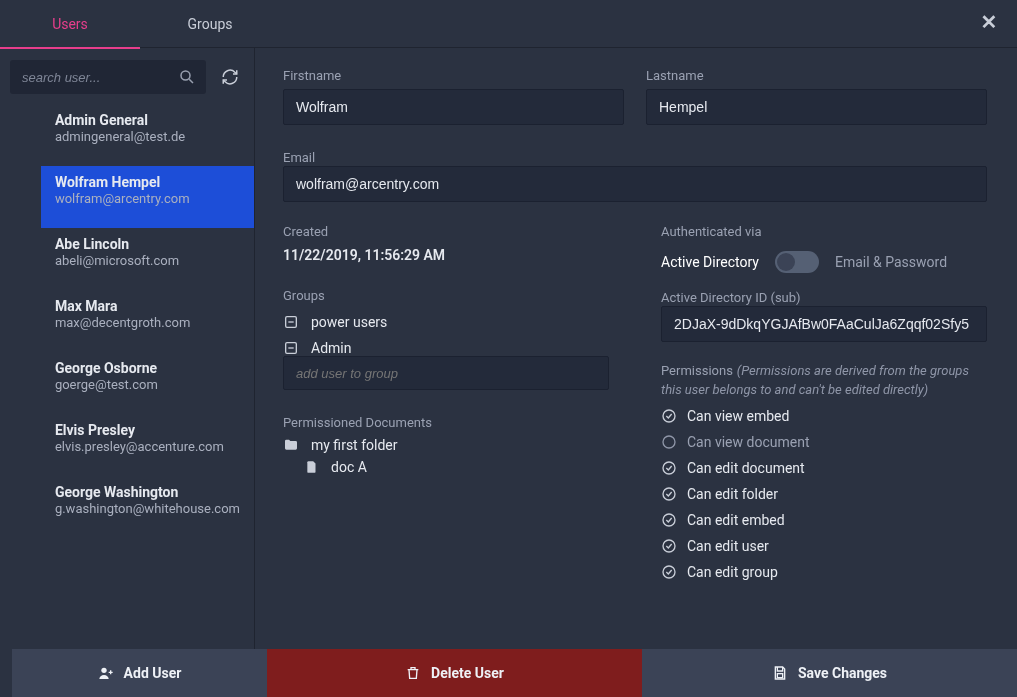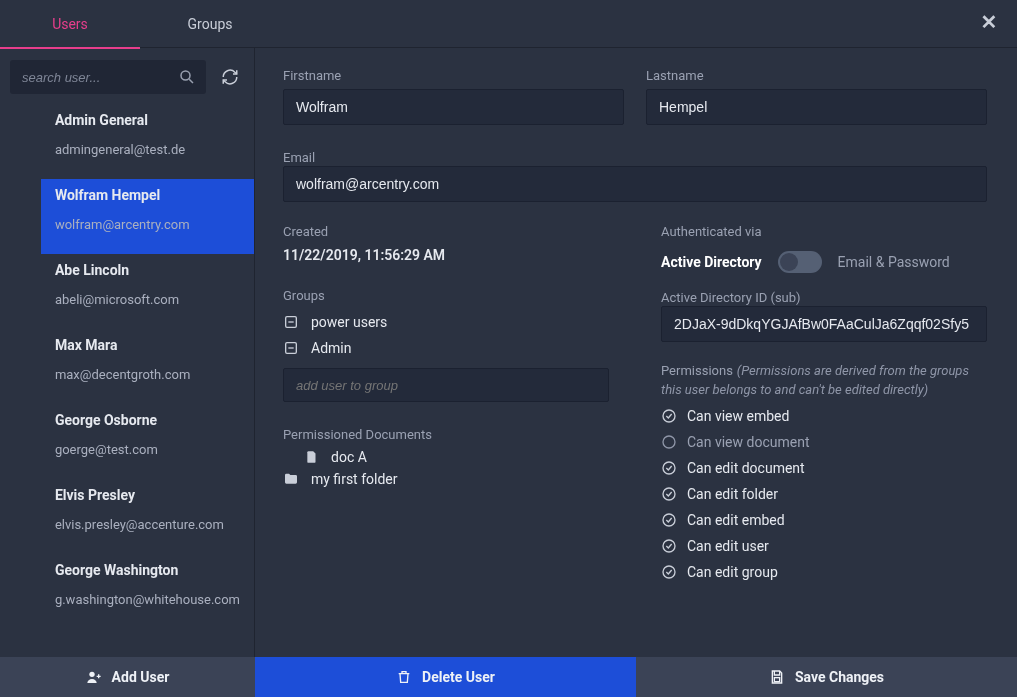--- a/index.html
+++ b/index.html
@@ -16,49 +16,49 @@
   .sidebar { width:255px; background:#2b3241; display:flex; flex-direction:column; border-right:1px solid #1f2430;align-items:flex-end; }
   .searchrow { display:flex; align-items:center; gap:10px; padding:12px 10px 10px 10px; }
   .searchwrap { flex:1; position:relative; background:#202635; border-radius:3px; height:34px; }
   .searchwrap input { width:100%; height:34px; background:transparent; border:none; outline:none; color:#c9ced8; padding:0 36px 0 12px; font-style:italic; font-size:13px; }
   .searchwrap input::placeholder { color:#7f8697; font-style:italic; }
   .search-icon { position:absolute; right:10px; top:8px; width:18px; height:18px; color:#99a0b0; }
   .refresh { width:28px; height:28px; display:flex; align-items:center; justify-content:center; color:#c9ced8; cursor:pointer; }
   .userlist { flex:1; overflow:auto; }
   .user-item { padding:8px 14px 22px 14px; cursor:pointer; }
   .user-item .name { color:#e6e9ef; font-weight:700; font-size:14px; }
-  .user-item .email { color:#aab0bf; font-size:13px; margin-top:14px; }
+  .user-item .email { color:#aab0bf; font-size:13px; margin-top:1px; }
   .user-item.selected { background:#1d4ed8; }
   
   .detail { flex:1; padding:20px 30px 11px 28px; overflow:auto; }
   .row2 { display:flex; gap:22px; }
   .col { flex:1; display:flex; flex-direction:column; }
   .label { color:#9aa1b2; font-size:13px; margin-bottom:6px; }
   .tinput { background:#232a3a; border:1px solid #1b2130; color:#e6e9ef; height:36px; border-radius:2px; padding:0 12px; font-size:14px; outline:none; width:100%; }
   .block { margin-top:22px; }
   .created-val { color:#e6e9ef; font-weight:600; font-size:14px; margin-top:2px; }
   .group-line { display:flex; align-items:center; gap:12px; margin-top:10px; color:#e6e9ef; font-size:14px; }
   .group-line svg { flex:0 0 auto; }
-  .addgroup input { width:100%; max-width:340px; background:#232a3a; border:1px solid #1b2130; color:#c9ced8; height:34px; border-radius:2px; padding:0 12px; font-size:13px; font-style:italic; outline:none; margin-top:12px; }
+  .addgroup input { width:100%; max-width:340px; background:#232a3a; border:1px solid #1b2130; color:#c9ced8; height:34px; border-radius:2px; padding:0 12px; font-size:13px; font-style:italic; outline:none; }
   .docs { margin-top:22px; }
   .doc-line { display:flex; align-items:center; gap:12px; margin-top:6px; color:#e6e9ef; font-size:14px; }
   .doc-line.sub { padding-left:22px; }
   .auth-row { display:flex; align-items:center; gap:16px; margin-top:6px; }
   .auth-opt { color:#9aa1b2; font-size:14px; }
-  .auth-opt.on { color:#ffffff; font-weight:700; }
+  .auth-opt.on { color:#ffffff; font-weight:400; }
   .toggle { width:44px; height:22px; background:#556074; border-radius:11px; position:relative; cursor:pointer; }
   .toggle .knob { position:absolute; top:2px; left:2px; width:18px; height:18px; background:#3b4356; border-radius:50%; }
   .permnote { color:#8f96a8; font-style:italic; font-size:13px; }
   .perm-item { display:flex; align-items:center; gap:10px; margin-top:10px; color:#e6e9ef; font-size:14px; }
   .perm-item svg { flex:0 0 auto; }
   
-  .footer { display:flex; height:40px; }
+  .footer { display:flex; height:48px;padding-left:12px; }
   .fbtn { flex:0 0 auto; display:flex; align-items:center; justify-content:center; gap:10px; color:#eef1f6; font-weight:700; font-size:14px; cursor:pointer; }
   .fbtn.add { width:255px; background:#3b4356; }
-  .fbtn.del { flex:1; background:#1d4ed8; }
+  .fbtn.del { flex:1; background:#7f1d1d; }
   .fbtn.save { flex:1; background:#3b4356; }
   svg { display:block; }
 </style>
 </head>
 <body>
 
 <div class="modal">
 
   <div class="tabbar">
     <div class="tab active">Users</div>
@@ -159,31 +159,31 @@
                 </svg>
               <span>Admin</span>
             </div>
             <div class="addgroup">
               <input placeholder="add user to group" style="">
             </div>
           </div>
 
           <div class="docs">
             <span class="label">Permissioned Documents</span>
+            <div class="doc-line">
+              <svg viewBox="0 0 24 24" width="16" height="16" fill="#c9ced8">
+                  <path d="M3 6a2 2 0 0 1 2-2h4l2 2h8a2 2 0 0 1 2 2v9a2 2 0 0 1-2 2H5a2 2 0 0 1-2-2V6z"></path>
+                </svg>
+              <span>my first folder</span>
+            </div>
             <div class="doc-line sub">
               <svg viewBox="0 0 24 24" width="14" height="14" fill="#c9ced8">
                   <path d="M6 2h8l4 4v14a2 2 0 0 1-2 2H6a2 2 0 0 1-2-2V4a2 2 0 0 1 2-2z"></path>
                 </svg>
               <span>doc A</span>
-            </div>
-            <div class="doc-line">
-              <svg viewBox="0 0 24 24" width="16" height="16" fill="#c9ced8">
-                  <path d="M3 6a2 2 0 0 1 2-2h4l2 2h8a2 2 0 0 1 2 2v9a2 2 0 0 1-2 2H5a2 2 0 0 1-2-2V6z"></path>
-                </svg>
-              <span>my first folder</span>
             </div>
           </div>
         </div>
 
         <div class="col">
           <span class="label">Authenticated via</span>
           <div class="auth-row">
             <span class="auth-opt on">Active Directory</span>
             <div class="toggle">
                 <div class="knob"></div>

